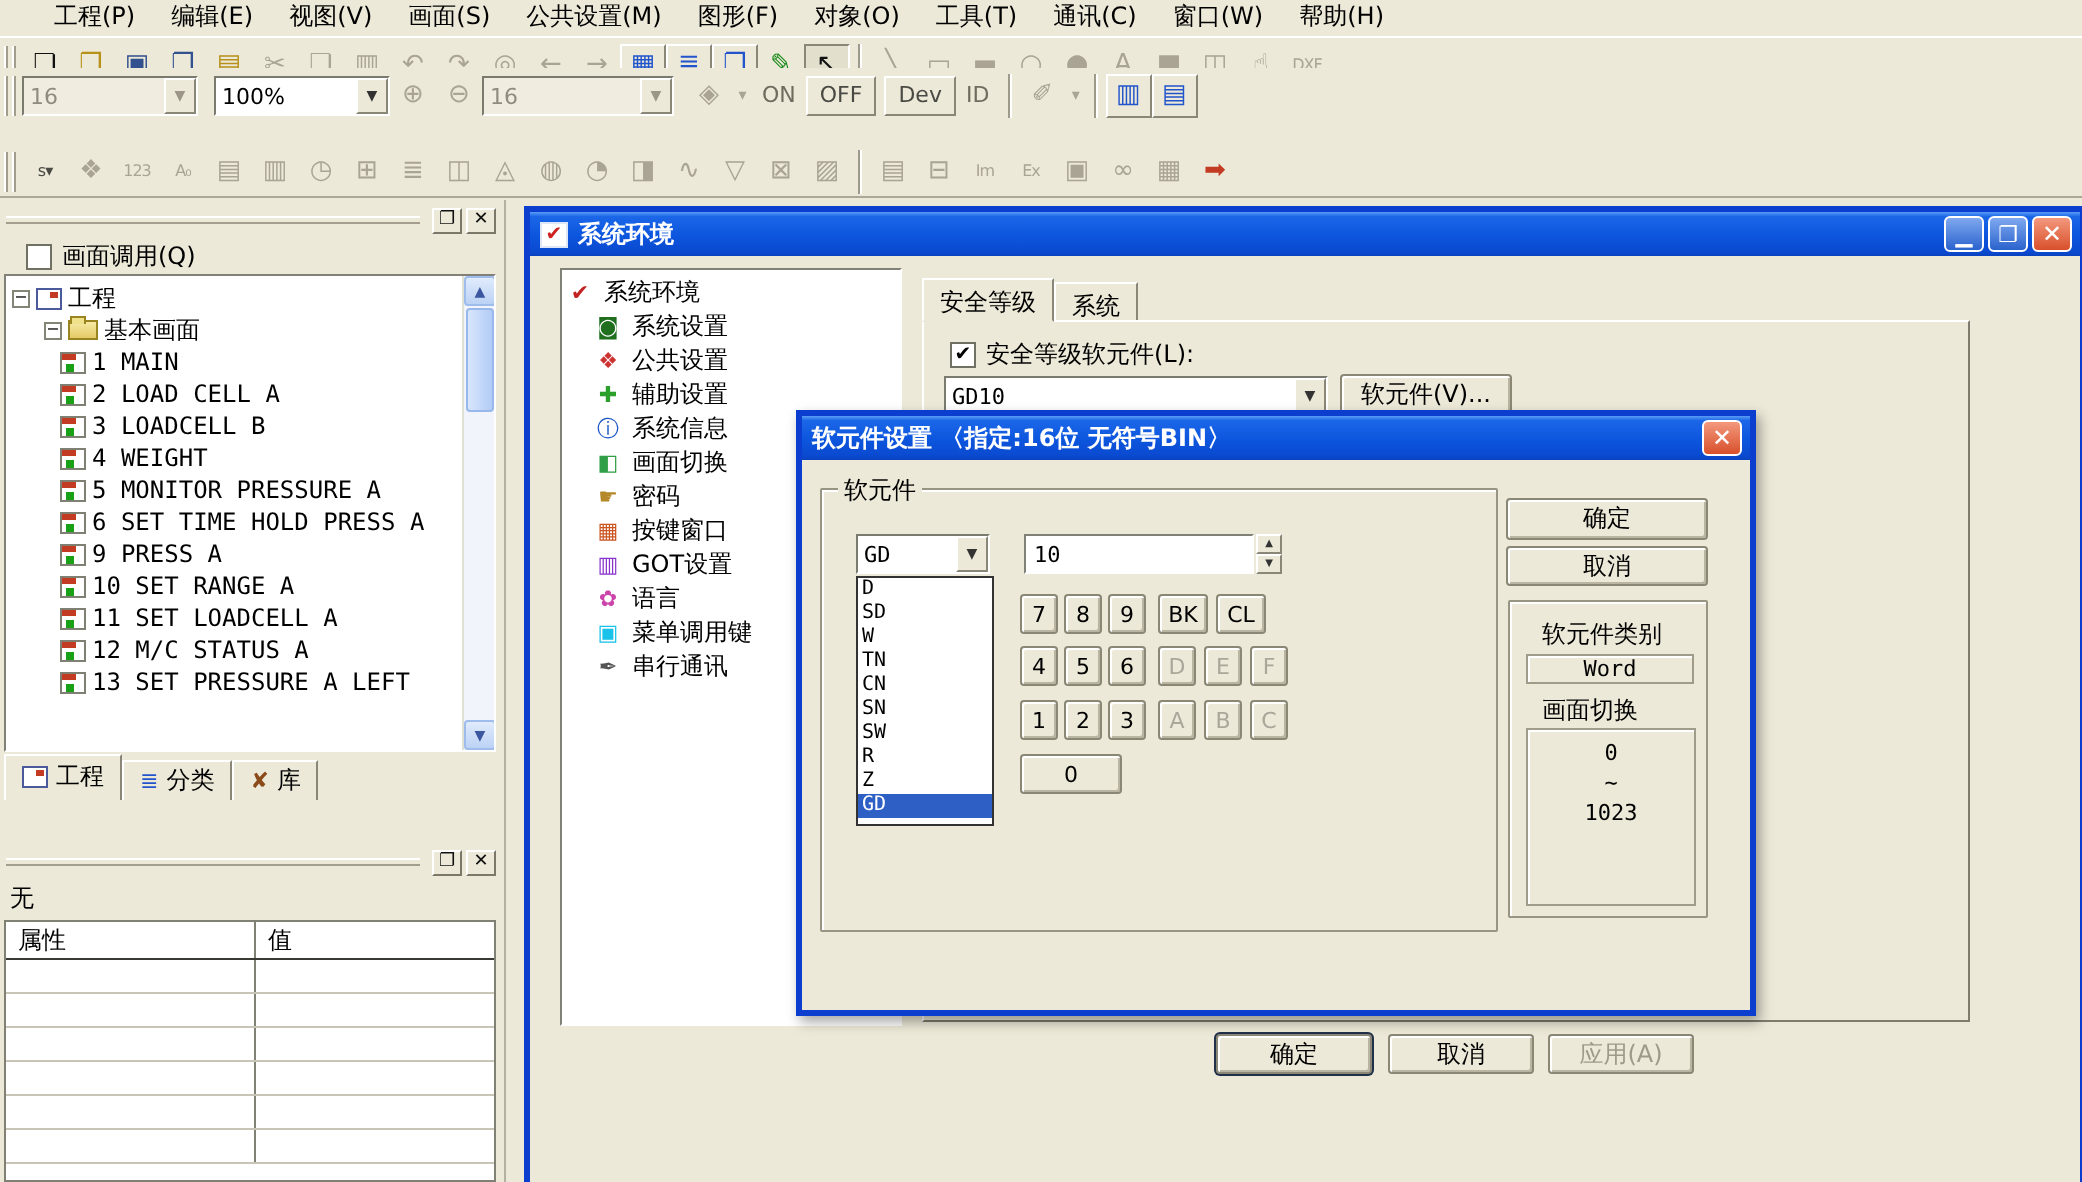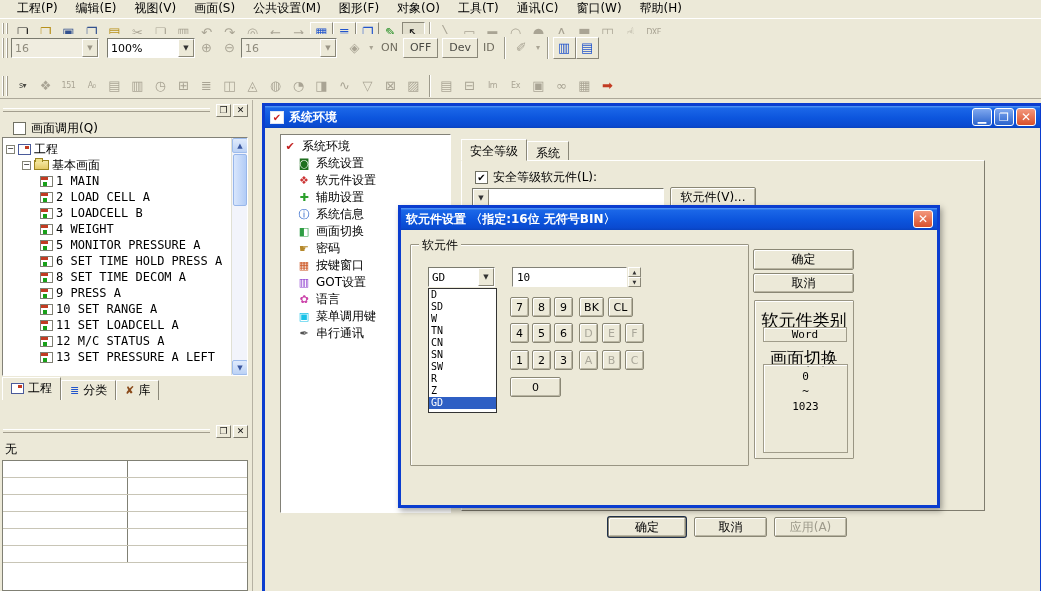--- a/index.html
+++ b/index.html
@@ -6,21 +6,21 @@
   html,body { width:1041px; height:591px; }
   body {
     position: relative; overflow: hidden;
     background:#ece9d8; color:#000;
     font-family:"DejaVu Sans","Liberation Sans",sans-serif; font-size:12px;
   }
   .mono { font-family:"DejaVu Sans Mono","Liberation Mono",monospace; }
 
   
   .bar { position:absolute; left:0; right:0; display:flex; align-items:center; background:#ece9d8; }
-  #menubar { top:0; height:19px; padding-left:8px; border-bottom:1px solid #fff; }
+  #menubar { top:0; height:19px; padding-left:18px; border-bottom:1px solid #fff; }
   .menu-item { padding:2px 9px 3px; white-space:nowrap; }
   #tb1 { top:19px; height:27px; }
   #tb2 { top:34px; height:27px; }
   #tb3 { top:73px; height:26px; border-bottom:1px solid #aca899; }
   .grip { width:8px; height:20px; margin:0 1px 0 2px;
     background:linear-gradient(90deg,#fff 0 1px,#a29d8c 1px 2px,transparent 2px 4px,#fff 4px 5px,#a29d8c 5px 6px,transparent 6px); }
   .tbtn { width:23px; height:22px; display:flex; align-items:center; justify-content:center;
     color:#4a4a44; font-size:13px; line-height:1; flex:none; }
   .tbtn.sm { font-size:8px; letter-spacing:-0.5px; }
   .tbtn.dis { color:#a9a494; }
@@ -61,21 +61,21 @@
   .tnode .tlabel { font-size:12px; }
   .expander { width:9px; height:9px; background:#fff; border:1px solid #848477; display:flex; align-items:center;
     justify-content:center; font-size:8px; line-height:1; flex:none; }
   .proj-ic { width:13px; height:11px; background:#fff; border:1px solid #4a5a9a; position:relative; flex:none; }
   .proj-ic::after { content:''; position:absolute; right:1px; top:1px; width:4px; height:3px; background:#c23b22; }
   .folder-ic { width:15px; height:10px; background:linear-gradient(#f6e9a4,#e4ca66); border:1px solid #9a8420; position:relative; flex:none; }
   .folder-ic::before { content:''; position:absolute; top:-3px; left:0; width:6px; height:3px; background:#efe08a; border:1px solid #9a8420; border-bottom:none; }
   .scr-ic { width:13px; height:11px; background:#fff; border:1px solid #7f7f73; position:relative; flex:none; }
   .scr-ic::before { content:''; position:absolute; top:0; left:0; right:4px; height:3px; background:#c23b22; }
   .scr-ic::after { content:''; position:absolute; left:2px; top:5px; width:4px; height:4px; background:#18a018; }
-  .lvl1 { margin-left:16px; } .lvl2 { margin-left:34px; }
+  .lvl1 { margin-left:16px; } .lvl2 { margin-left:24px; }
 
   
   .vsb { position:absolute; right:0; top:0; bottom:0; width:16px; background:#f2f4fb; border-left:1px solid #e0e0d4; }
   .sb-btn { position:absolute; left:0; width:16px; height:15px; border:1px solid #9ebcec; border-radius:2px;
     background:linear-gradient(180deg,#e0ebfc,#bcd2f5); display:flex; align-items:center; justify-content:center;
     font-size:7px; color:#3a57a0; }
   .sb-thumb { position:absolute; left:1px; width:14px; border:1px solid #98b7ea; border-radius:2px;
     background:linear-gradient(90deg,#d8e6fc,#b2ccf6); }
 
   
@@ -124,38 +124,38 @@
   #sys-nav .nav-item:nth-child(10) .nav-ic { color:#cc44aa; }
   #sys-nav .nav-item:nth-child(11) .nav-ic { color:#18c2e8; }
   #sys-nav .nav-item:nth-child(12) .nav-ic { color:#555; }
   .tabstrip { position:absolute; left:196px; top:33px; display:flex; align-items:flex-end; }
   .tab { padding:3px 8px 4px; border:1px solid; border-color:#fff #8a8778 transparent #fff; background:#ece9d8; height:20px; }
   .tab.active { height:22px; z-index:3; border-bottom:1px solid #ece9d8; }
   #tabpanel { position:absolute; left:196px; top:54px; width:524px; height:351px;
     border:1px solid; border-color:#fff #7f7c6e #7f7c6e #fff; }
 
   
-  #dev-dialog { left:398px; top:205px; width:542px; height:303px; z-index:20; box-shadow:2px 3px 6px rgba(0,0,0,.35); }
+  #dev-dialog { left:398px; top:205px; width:480px; height:303px; z-index:20; box-shadow:2px 3px 6px rgba(0,0,0,.35); }
   #dev-group { left:9px; top:36px; width:339px; height:222px; }
   .dd-combo { position:absolute; left:27px; top:59px; width:67px; }
   #dev-list { position:absolute; left:27px; top:80px; width:69px; height:125px; background:#fff;
     border:1px solid #333; z-index:2; overflow:hidden; }
   #dev-list .opt { height:12px; line-height:12px; font-size:10px; padding-left:2px; }
   #dev-list .opt.sel { background:#2e5fc4; color:#fff; }
   #dev-num { position:absolute; left:111px; top:59px; width:115px; height:20px; font-size:11px; padding:3px 0 0 4px; }
   #spinner { position:absolute; left:227px; top:59px; width:13px; height:20px; display:flex; flex-direction:column; gap:0; }
   #spinner .sp { height:10px; border:1px solid; border-color:#fff #8a8778 #8a8778 #fff; background:#ece9d8;
     font-size:5px; display:flex; align-items:center; justify-content:center; color:#333; }
   .key { position:absolute; width:19px; height:20px; background:#ece9d8; border:1px solid #8a8775; border-radius:2px;
     box-shadow:inset 1px 1px 0 #fff, inset -1px -1px 0 #b9b5a2; display:flex; align-items:center; justify-content:center;
     font-size:11px; }
   .key.wide { width:25px; } .key.zero { width:51px; }
   .key.dis { color:#aaa79a; }
   #info-group { left:353px; top:92px; width:100px; height:159px; }
-  .ig-label { position:absolute; left:0; right:0; text-align:center; font-size:17px; }
+  .ig-label { position:absolute; left:16px; right:0; text-align:left; font-size:12px; }
   .ig-box { position:absolute; border:1px solid #a09c8a; box-shadow:1px 1px 0 #fff inset; display:flex;
     align-items:center; justify-content:center; font-size:11px; }
   #range-box { flex-direction:column; justify-content:flex-start; padding-top:5px; gap:2px; }
 </style>
 </head>
 <body>
 
 <div class="bar" id="menubar">
   <span class="menu-item">工程(P)</span>
   <span class="menu-item">编辑(E)</span>
@@ -233,21 +233,21 @@
   <span class="tbtn dis sm" style="width:10px">▾</span>
   <span class="vsep"></span>
   <span class="tbtn framed c-navy">▥</span>
   <span class="tbtn framed c-navy">▤</span>
 </div>
 
 <div class="bar" id="tb3">
   <span class="grip"></span>
   <span class="tbtn sm">s▾</span>
   <span class="tbtn dis">❖</span>
-  <span class="tbtn dis sm">151</span>
+  <span class="tbtn dis sm">123</span>
   <span class="tbtn dis sm">A₀</span>
   <span class="tbtn dis">▤</span>
   <span class="tbtn dis">▥</span>
   <span class="tbtn dis">◷</span>
   <span class="tbtn dis">⊞</span>
   <span class="tbtn dis">≣</span>
   <span class="tbtn dis">◫</span>
   <span class="tbtn dis">◬</span>
   <span class="tbtn dis">◍</span>
   <span class="tbtn dis">◔</span>
@@ -309,24 +309,20 @@
       <div class="tnode lvl2">
           <span class="scr-ic"></span>
           <span class="tlabel mono">5 MONITOR PRESSURE A</span>
         </div>
       <div class="tnode lvl2">
           <span class="scr-ic"></span>
           <span class="tlabel mono">6 SET TIME HOLD PRESS A</span>
         </div>
       <div class="tnode lvl2">
           <span class="scr-ic"></span>
-          <span class="tlabel mono">8 SET TIME DECOM A</span>
-        </div>
-      <div class="tnode lvl2">
-          <span class="scr-ic"></span>
           <span class="tlabel mono">9 PRESS A</span>
         </div>
       <div class="tnode lvl2">
           <span class="scr-ic"></span>
           <span class="tlabel mono">10 SET RANGE A</span>
         </div>
       <div class="tnode lvl2">
           <span class="scr-ic"></span>
           <span class="tlabel mono">11 SET LOADCELL A</span>
         </div>
@@ -362,20 +358,24 @@
   </div>
 
   <div class="phead" style="top:324px">
     <div class="groove"></div>
     <div class="mini">❐</div>
     <div class="mini">✕</div>
   </div>
   <div id="none-label">无</div>
 
   <div id="ptable">
+    <div class="prow hdr">
+      <div class="pcell">属性</div>
+      <div class="pcell v">值</div>
+    </div>
     <div class="prow">
         <div class="pcell"></div>
         <div class="pcell v"></div>
       </div>
     <div class="prow">
         <div class="pcell"></div>
         <div class="pcell v"></div>
       </div>
     <div class="prow">
         <div class="pcell"></div>
@@ -412,21 +412,21 @@
       <div class="nav-item root">
         <span class="nav-ic">✔</span>
         <span>系统环境</span>
       </div>
       <div class="nav-item">
         <span class="nav-ic">◙</span>
         <span>系统设置</span>
       </div>
       <div class="nav-item">
         <span class="nav-ic">❖</span>
-        <span>软元件设置</span>
+        <span>公共设置</span>
       </div>
       <div class="nav-item">
         <span class="nav-ic">✚</span>
         <span>辅助设置</span>
       </div>
       <div class="nav-item">
         <span class="nav-ic">ⓘ</span>
         <span>系统信息</span>
       </div>
       <div class="nav-item">
@@ -464,20 +464,21 @@
     <div class="tab active">安全等级</div>
     <div class="tab">系统</div>
   </div>
   <div id="tabpanel"></div>
 
   <div class="cbrow" style="left:210px; top:63px; z-index:2">
     <span class="cb">✔</span>
     <span>安全等级软元件(L):</span>
   </div>
   <span class="combo" style="position:absolute; left:207px; top:82px; width:192px; z-index:2">
+    <span class="val mono">GD10</span>
     <span class="drop">▼</span>
   </span>
   <div class="btn" style="left:405px; top:81px; width:86px; height:21px; z-index:2">软元件(V)...</div>
 
   <div class="btn default" style="left:343px; top:411px; width:78px; height:20px">确定</div>
   <div class="btn" style="left:429px; top:411px; width:73px; height:20px">取消</div>
   <div class="btn dis" style="left:509px; top:411px; width:73px; height:20px">应用(A)</div>
 </div>
 
 <div class="xp-win" id="dev-dialog">

